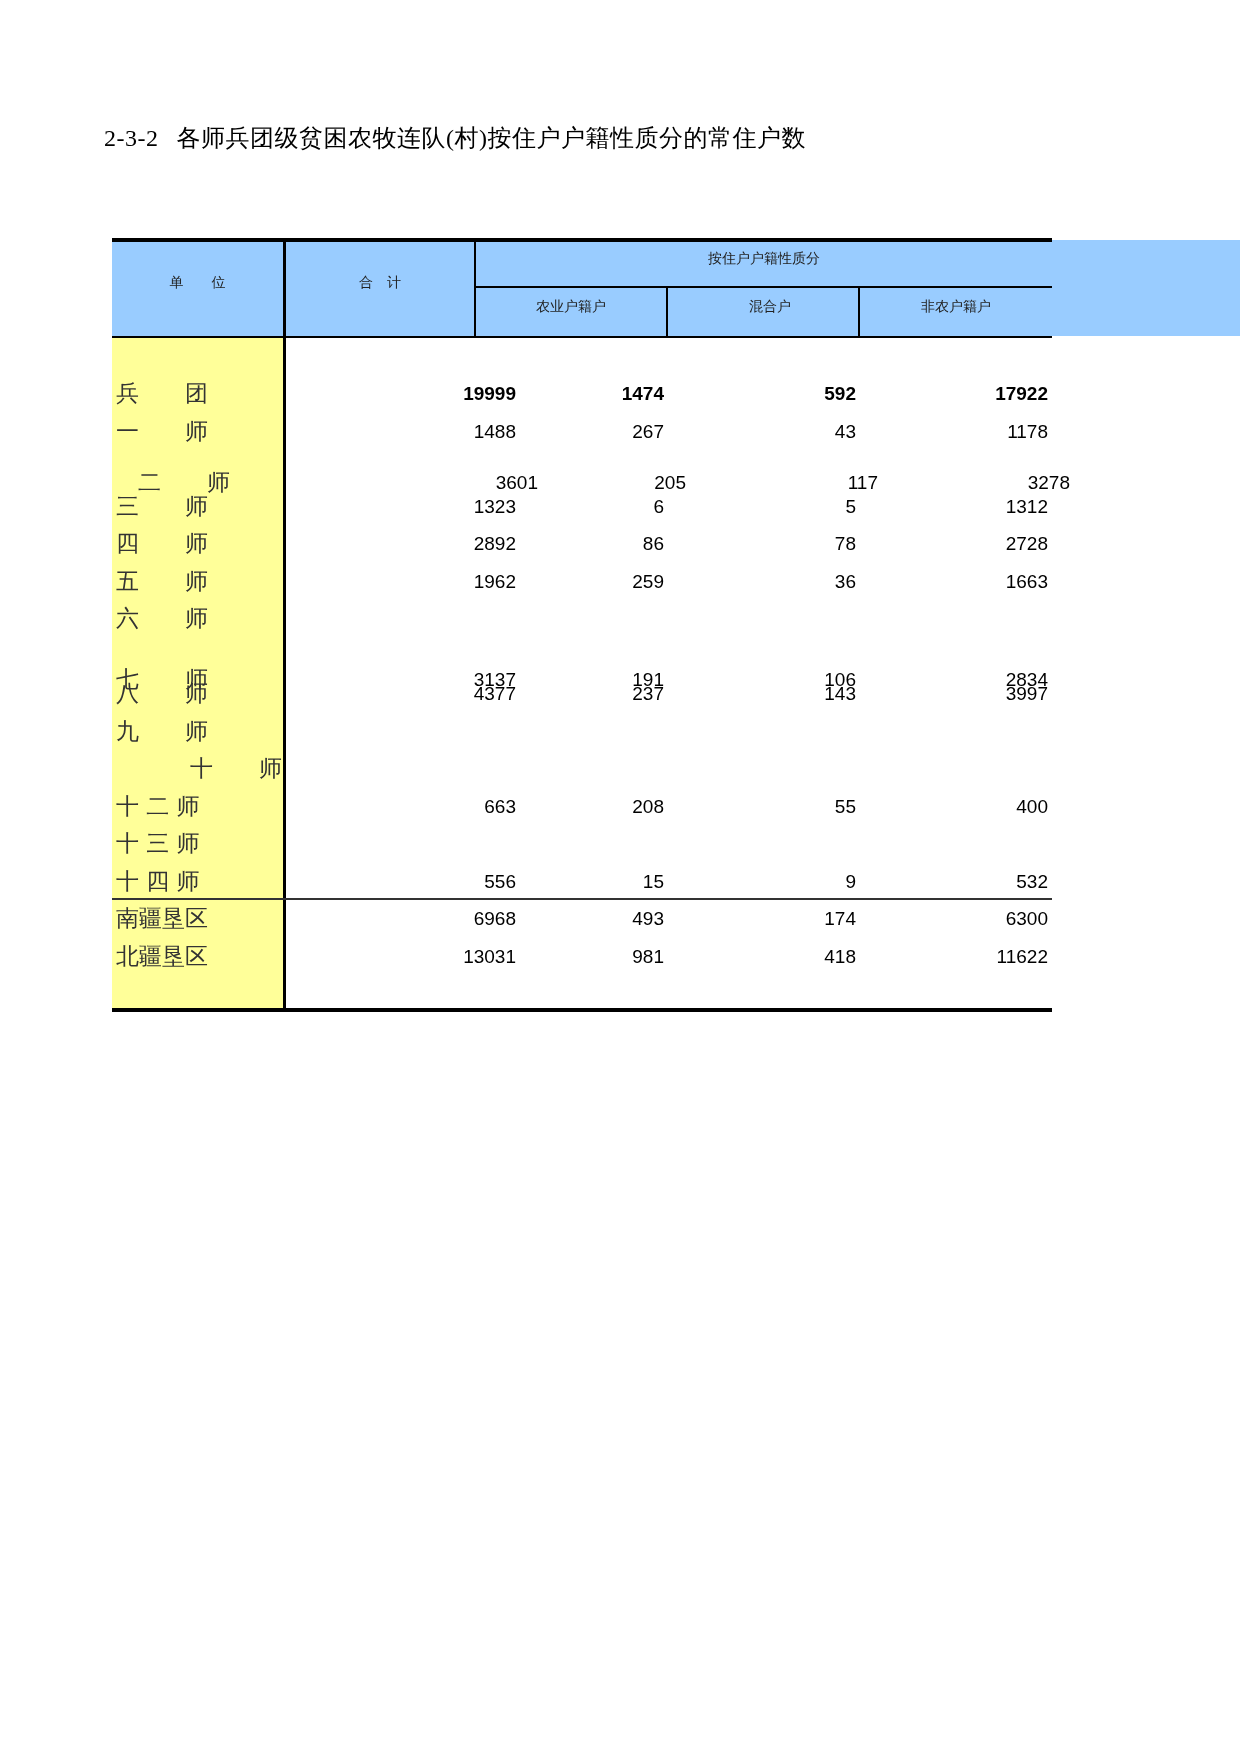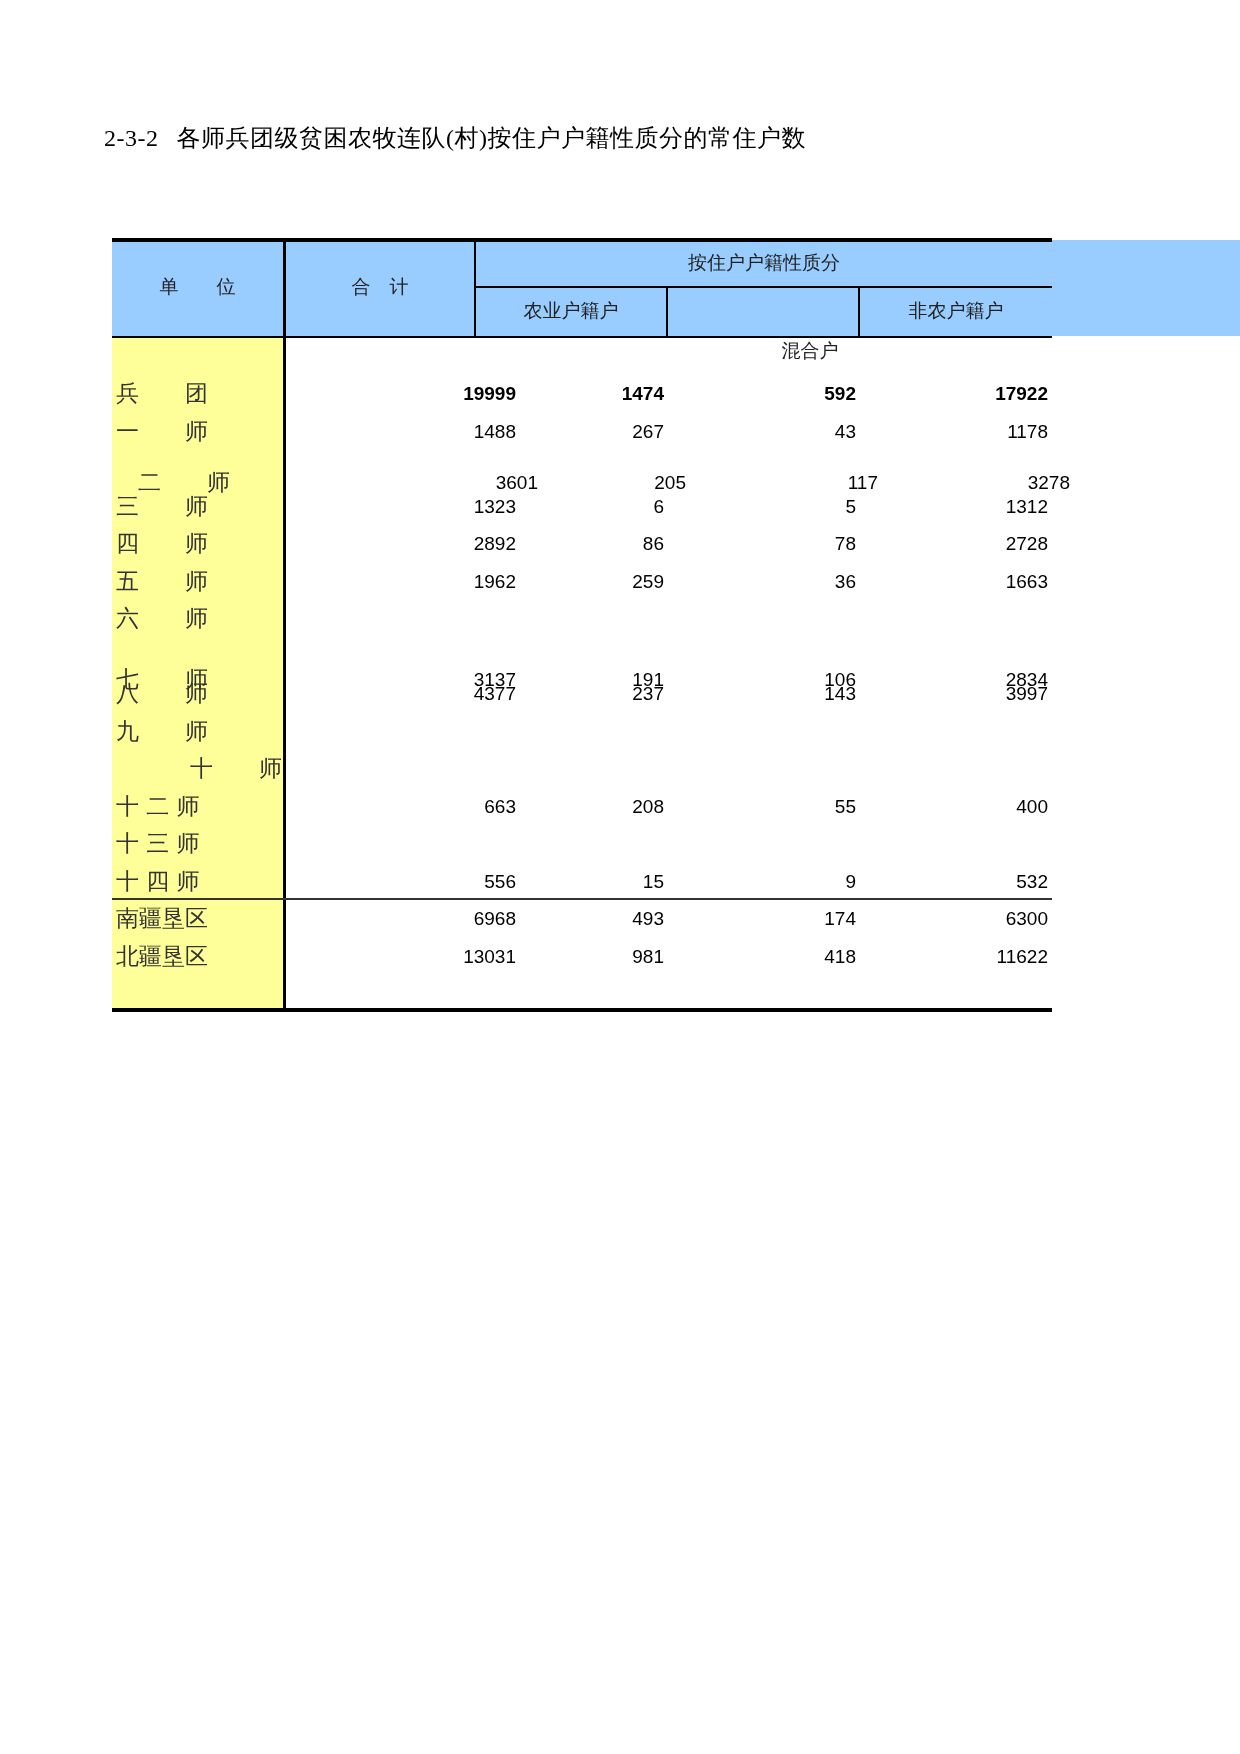--- a/index.html
+++ b/index.html
@@ -10,21 +10,21 @@
            width: 936px; overflow: hidden; letter-spacing: 0.5px; }
   .title .num { margin-right: 18px; }
 
   .hdr-ext { position: absolute; left: 1052px; top: 240px; width: 188px; height: 96px; background: #99ccff; }
 
   .tbl { position: absolute; left: 112px; top: 238px; width: 940px; }
   .topline { position: absolute; left: 0; top: 0; width: 940px; height: 4px; background: #000; }
   .hdr { position: absolute; left: 0; top: 4px; width: 940px; height: 94px; background: #99ccff; }
   .hdr-bottom { position: absolute; left: 0; top: 98px; width: 940px; height: 2px; background: #000; }
   .vline { position: absolute; background: #000; }
-  .hcell { position: absolute; font-size: 19px; text-align: center; color: #222; }
+  .hcell { position: absolute; font-size: 14px; text-align: center; color: #222; }
 
   .ycol { position: absolute; left: 0; top: 100px; width: 171px; height: 910px; background: #ffff99; }
   .divline { position: absolute; left: 171px; top: 4px; width: 3px; height: 910px; background: #000; }
   .bottomline { position: absolute; left: 0; top: 1010px; width: 940px; height: 4px; background: #000; }
   .sepline { position: absolute; left: 0; top: 660px; width: 940px; height: 1.5px; background: #333; }
 
   .row { position: absolute; left: 0; width: 940px; height: 37px; }
   .row .label { position: absolute; left: 4px; top: 0; width: 166px; font-size: 23px; color: #333; line-height: 37px;
                 font-family: "DejaVu Serif", serif; white-space: pre; }
   .row .v { position: absolute; top: 0; line-height: 37px; font-size: 19px; text-align: right;
@@ -53,21 +53,21 @@
   <div class="vline" style="left:362px;top:4px;width:2px;height:96px;"></div>
   <div class="vline" style="left:362px;top:48px;width:578px;height:1.5px;"></div>
   <div class="vline" style="left:554px;top:48px;width:2px;height:52px;"></div>
   <div class="vline" style="left:746px;top:48px;width:2px;height:52px;"></div>
   <div class="hdr-bottom"></div>
 
   <div class="hcell" style="left:0;top:36px;width:171px;">单　　位</div>
   <div class="hcell" style="left:174px;top:36px;width:188px;">合　计</div>
   <div class="hcell" style="left:364px;top:12px;width:576px;">按住户户籍性质分</div>
   <div class="hcell" style="left:364px;top:60px;width:190px;">农业户籍户</div>
-  <div class="hcell" style="left:584px;top:60px;width:228px;margin-top:40px;">混合户</div>
+  <div class="hcell" style="left:544px;top:60px;width:228px;">混合户</div>
   <div class="hcell" style="left:748px;top:60px;width:192px;">非农户籍户</div>
 
   <div class="divline"></div>
 
   <div class="row bold" style="top:137px;">
     <span class="label">兵　　团</span>
     <span class="v c1">19999</span>
     <span class="v c2">1474</span>
     <span class="v c3">592</span>
     <span class="v c4">17922</span>

